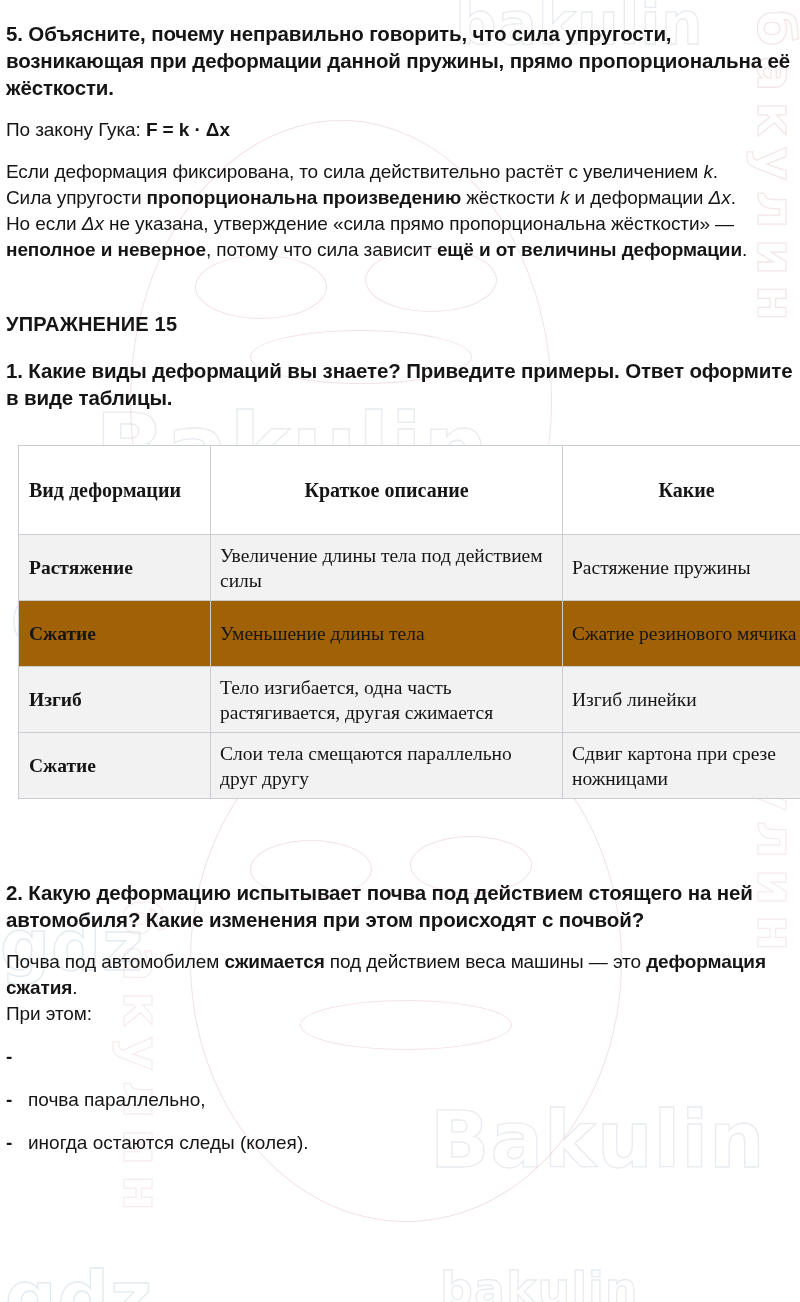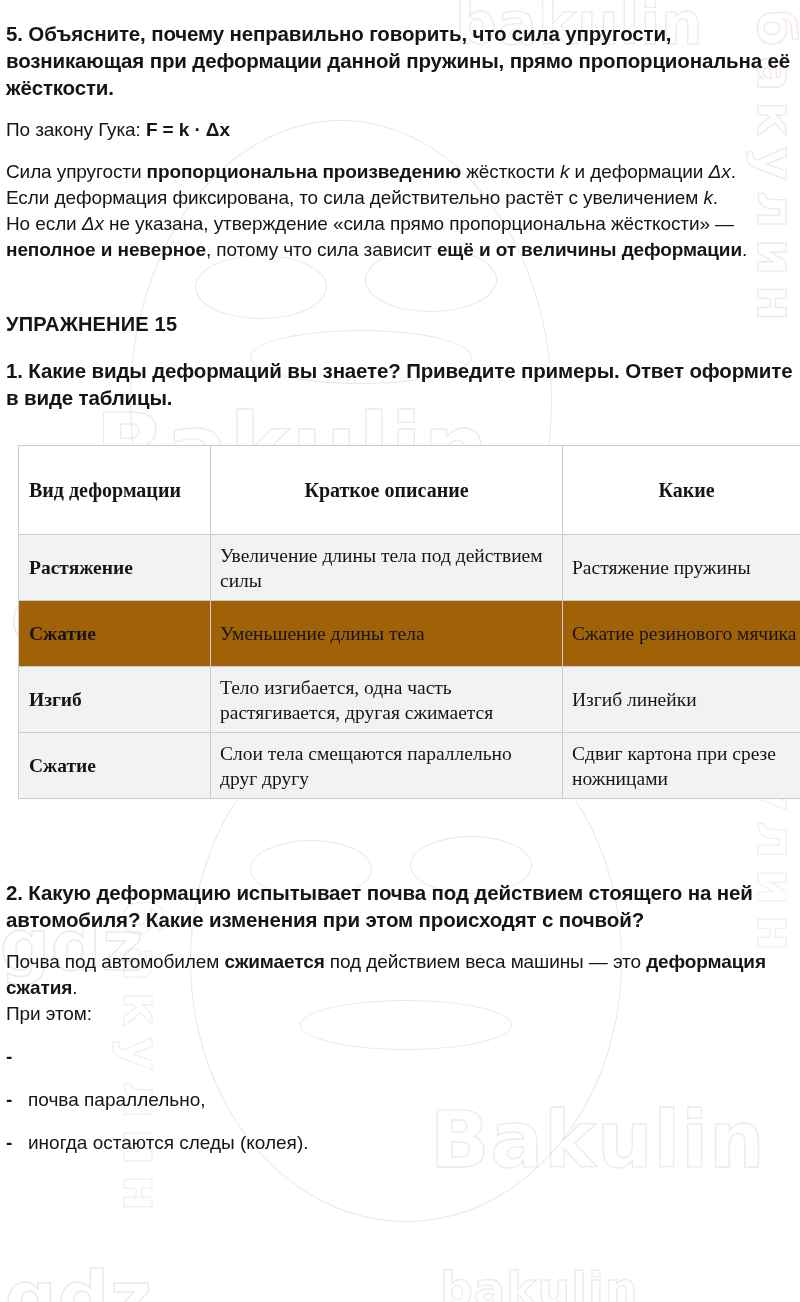--- a/index.html
+++ b/index.html
@@ -172,25 +172,25 @@
 
   <div class="spacer-16"></div>
 
   <p class="para">
     <span>По закону Гука: </span><b>F = k · Δx</b>
   </p>
 
   <div class="spacer-16"></div>
 
   <p class="para">
+    <span>Если деформация фиксирована, то сила действительно растёт с увеличением </span><i>k</i><span>.</span>
+  </p>
+
+  <p class="para">
     <span>Сила упругости </span><b>пропорциональна произведению</b><span> жёсткости </span><i>k</i><span> и деформации </span><i>Δx</i><span>.</span>
-  </p>
-
-  <p class="para">
-    <span>Если деформация фиксирована, то сила действительно растёт с увеличением </span><i>k</i><span>.</span>
   </p>
 
   <p class="para">
     <span>Но если </span><i>Δx</i><span> не указана, утверждение «сила прямо пропорциональна жёсткости» — </span><b>неполное и неверное</b><span>, потому что сила зависит </span><b>ещё и от величины деформации</b><span>.</span>
   </p>
 
   <div style="height:48px;"></div>
 
   <p class="ex-title">УПРАЖНЕНИЕ 15</p>
 

